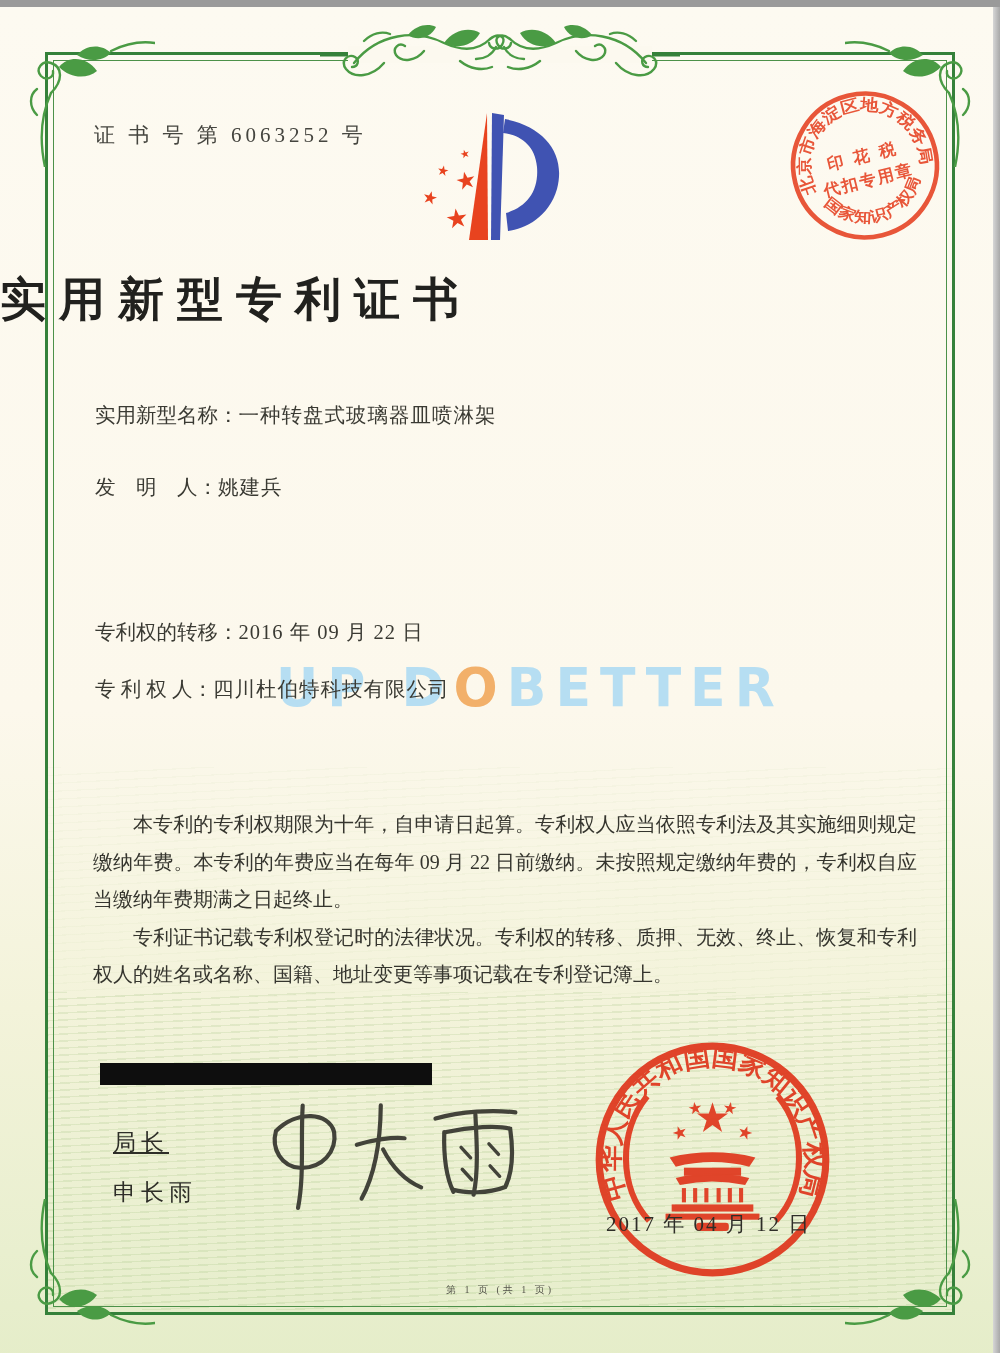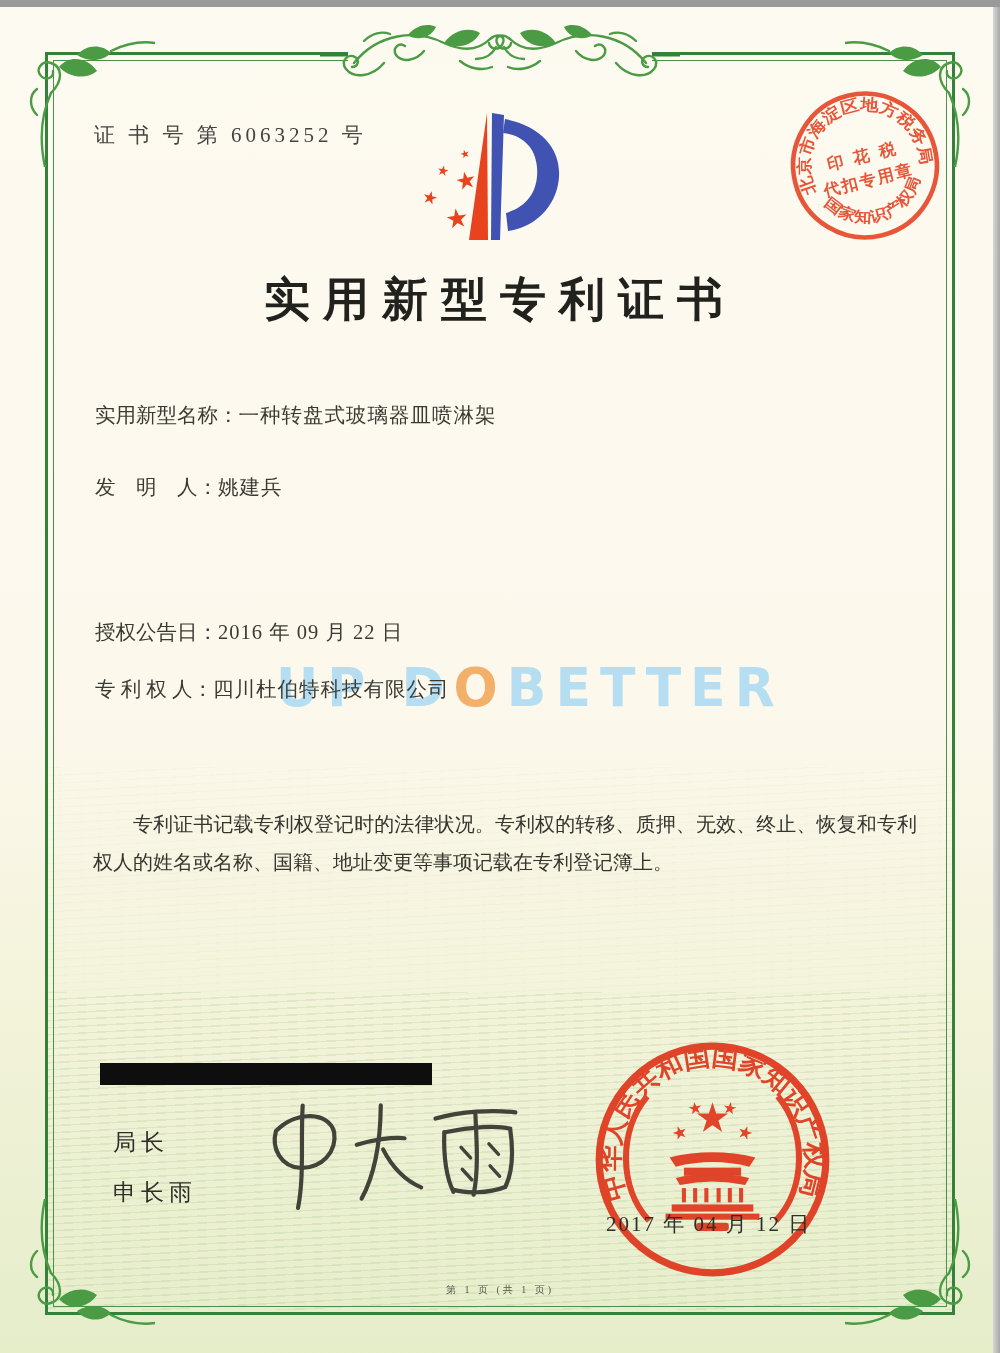--- a/index.html
+++ b/index.html
@@ -13,35 +13,35 @@
   .waves{position:absolute;left:48px;right:48px;top:985px;height:318px;z-index:0;
     background:repeating-linear-gradient(177deg,rgba(130,175,95,.16) 0 1.5px,rgba(130,175,95,0) 1.5px 7px);}
   .waves2{position:absolute;left:48px;right:48px;top:760px;height:230px;z-index:0;opacity:.45;
     background:repeating-linear-gradient(177deg,rgba(140,180,100,.10) 0 1.2px,rgba(140,180,100,0) 1.2px 8px);}
   .frame-outer{position:absolute;inset:45px;border:3px solid #35813a;z-index:1;pointer-events:none;}
   .frame-inner{position:absolute;inset:53px;border:1px solid #4c9149;z-index:1;pointer-events:none;}
   .orn{position:absolute;z-index:1;}
   .cert-no{position:absolute;left:94px;top:114px;font-size:21px;letter-spacing:4px;color:#45453f;z-index:2;}
   .logo{position:absolute;left:408px;top:100px;z-index:2;}
   .stamp-top{position:absolute;left:768px;top:68px;transform:rotate(-14deg);z-index:2;opacity:.94;}
-  .title{position:absolute;left:0;right:0;top:262px;text-align:center;font-size:46px;font-weight:600;
+  .title{position:absolute;left:0;right:0;top:262px;text-align:left;font-size:46px;font-weight:600;
     letter-spacing:13px;color:#21211e;z-index:2;white-space:nowrap;}
   .field{position:absolute;left:95px;white-space:nowrap;font-size:20.5px;color:#3a3a33;z-index:2;}
   .field .f-value{letter-spacing:1px;}
   .paras{position:absolute;left:93px;top:799px;width:824px;z-index:2;}
   .paras p{margin:0;font-size:20px;line-height:37.5px;text-indent:2em;text-align:justify;color:#35352e;}
   .wm{position:absolute;z-index:1;white-space:nowrap;}
   .wm-cn{left:256px;top:588px;font-size:62px;font-weight:700;color:#aedcf3;font-family:"Liberation Sans","DejaVu Sans",sans-serif;}
   .wm-cn .wm-reg{font-size:24px;vertical-align:34px;}
   .wm-cn .wm-dash{font-size:44px;vertical-align:10px;}
   .wm-en{left:276px;top:650px;font-size:52px;font-weight:800;letter-spacing:9px;color:#b6def2;
     font-family:"DejaVu Sans","Liberation Sans",sans-serif;transform:scaleY(1.04);}
   .wm-en .wm-o{color:#f2b06a;}
   .black-bar{position:absolute;left:100px;top:1056px;width:332px;height:22px;background:#0e0e0e;z-index:3;}
-  .officer-title{position:absolute;left:113px;top:1120px;font-size:23px;letter-spacing:5px;color:#2e2e28;z-index:3;}
+  .officer-title{position:absolute;left:113px;top:1120px;font-size:23px;letter-spacing:5px;color:#2e2e28;z-index:3;text-decoration:underline;}
   .officer-name{position:absolute;left:113px;top:1170px;font-size:23px;letter-spacing:5px;color:#2e2e28;z-index:3;}
   .signature{position:absolute;left:255px;top:1078px;z-index:3;transform:rotate(-3deg);}
   .seal{position:absolute;left:590px;top:1030px;z-index:3;opacity:.93;}
   .seal-date{position:absolute;left:606px;top:1203px;font-size:21px;letter-spacing:2px;color:#2e2e28;z-index:4;white-space:nowrap;}
   .footer{position:absolute;left:0;right:0;top:1276px;text-align:center;font-size:10px;letter-spacing:3px;color:#56564c;z-index:2;}
 </style>
 </head>
 <body>
 
 <svg width="0" height="0" style="position:absolute" aria-hidden="true">
@@ -133,27 +133,28 @@
     <span>UP D</span><span class="wm-o">O</span><span>BETTER</span>
   </div>
 
   <div class="field" style="top:394px">
     <span class="f-label">实用新型名称：</span><span class="f-value">一种转盘式玻璃器皿喷淋架</span>
   </div>
   <div class="field" style="top:466px">
     <span class="f-label">发　明　人：</span><span class="f-value">姚建兵</span>
   </div>
   <div class="field" style="top:611px">
-    <span class="f-label">授权公告日：</span><span class="f-value">2016 年 09 月 22 日</span>
+    <span class="f-label">专利权的转移：</span><span class="f-value">2016 年 09 月 22 日</span>
   </div>
   <div class="field" style="top:668px">
     <span class="f-label">专 利 权 人：</span><span class="f-value">四川杜伯特科技有限公司</span>
   </div>
 
   <div class="paras">
+    <p>本专利的专利权期限为十年，自申请日起算。专利权人应当依照专利法及其实施细则规定缴纳年费。本专利的年费应当在每年 09 月 22 日前缴纳。未按照规定缴纳年费的，专利权自应当缴纳年费期满之日起终止。</p>
     <p>专利证书记载专利权登记时的法律状况。专利权的转移、质押、无效、终止、恢复和专利权人的姓名或名称、国籍、地址变更等事项记载在专利登记簿上。</p>
   </div>
 
   <div class="black-bar"></div>
 
   <div class="officer-title">局长</div>
   <div class="officer-name">申长雨</div>
 
   <svg class="signature" width="270" height="125" viewBox="0 0 270 125">
     <g stroke="#30302a" stroke-width="4.2" fill="none" stroke-linecap="round" opacity="0.9">

